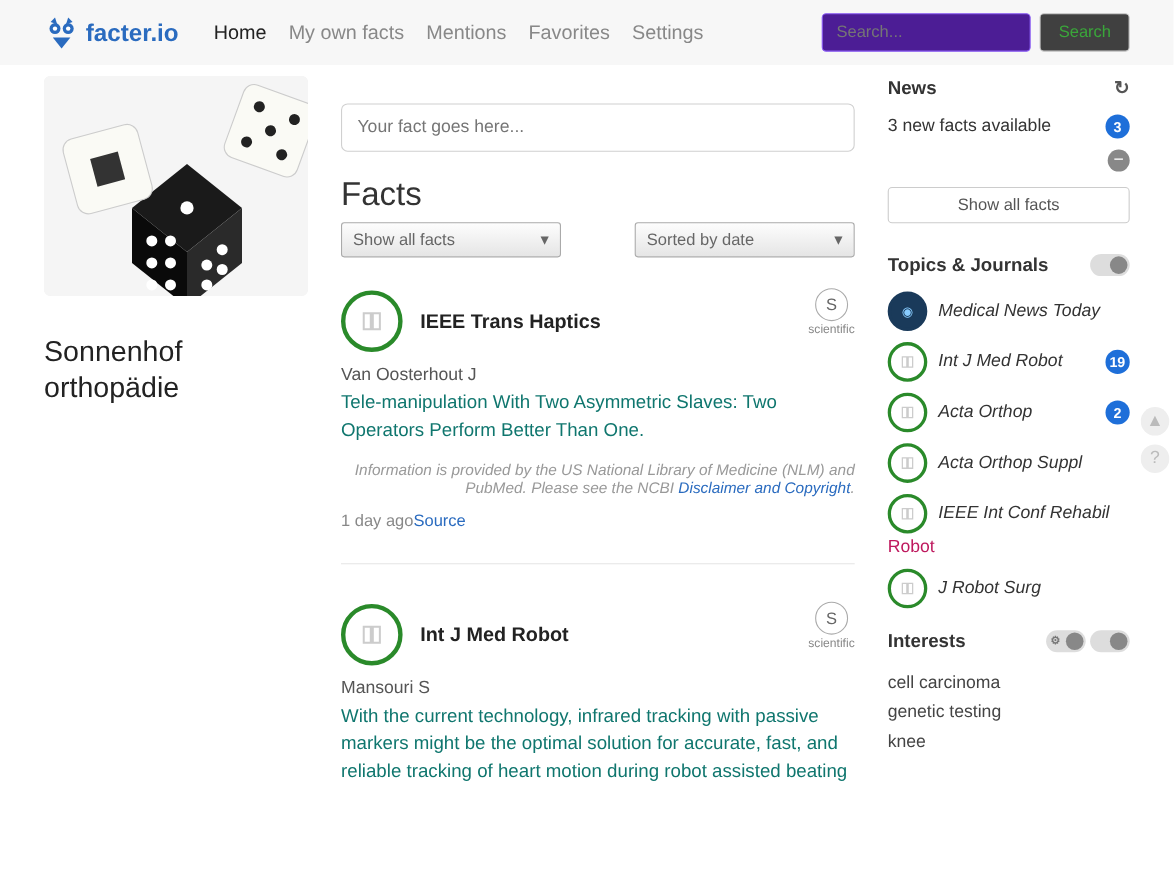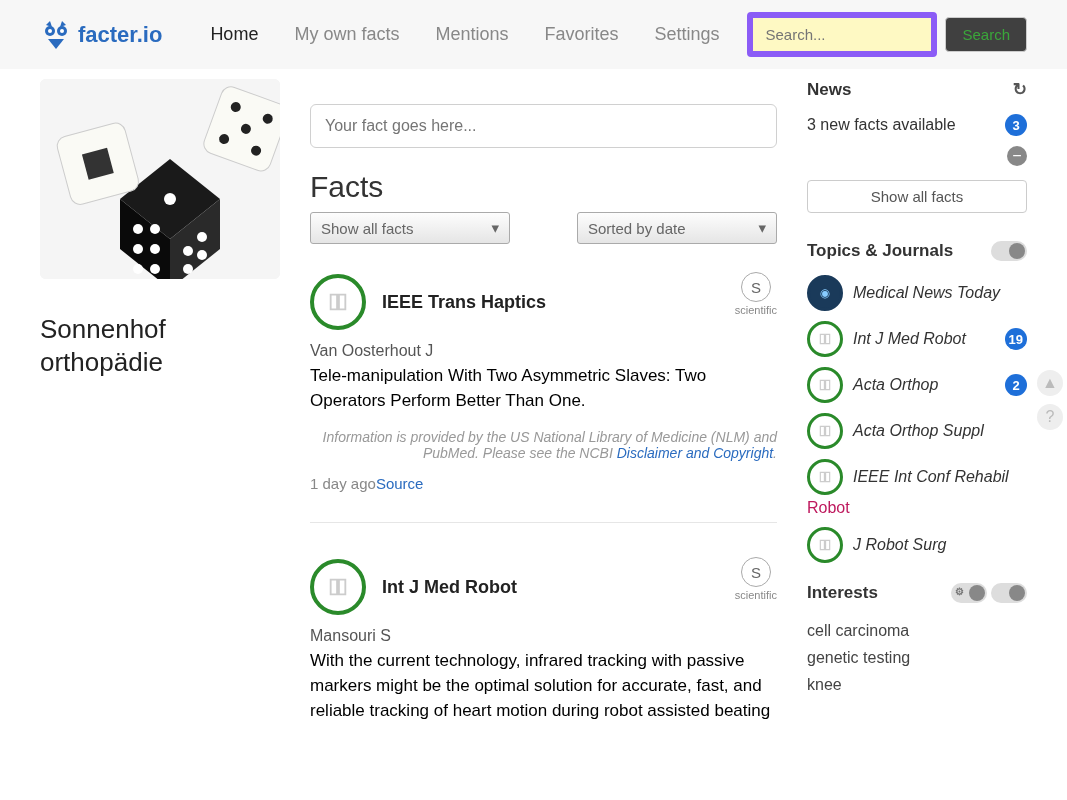--- a/index.html
+++ b/index.html
@@ -2,24 +2,24 @@
 <html><head>
 <meta charset="utf-8">
 <style>
 * { box-sizing: border-box; margin: 0; padding: 0; }
 body { font-family: -apple-system, BlinkMacSystemFont, 'Segoe UI', Helvetica, Arial, sans-serif; background: #ffffff; color: #333; width: 1067px; }
 .header { display: flex; align-items: center; padding: 12px 40px; background: #f7f7f7; gap: 12px; }
 .logo-wrap { display: flex; align-items: center; gap: 6px; margin-right: 20px; }
 .logo-owl { color: #2a6bbf; font-size: 28px; }
 .logo-text { color: #2a6bbf; font-weight: 700; font-size: 22px; }
 .nav { display: flex; gap: 20px; flex: 1; }
-.nav a { text-decoration: none; color: #888; font-size: 18px; cursor: pointer; margin-left: 16px; }
+.nav a { text-decoration: none; color: #888; font-size: 18px; cursor: pointer; }
 .nav a.active { color: #222; font-weight: 500; }
 .search-wrap { display: flex; gap: 8px; align-items: center; }
-.search-input { border: 6px solid #8b5cf6; border-radius: 4px; padding: 8px 12px; width: 190px; font-size: 15px; color: #888; background: #fef9c3; }
+.search-input { border: 1px solid #8b5cf6; border-radius: 4px; padding: 8px 12px; width: 190px; font-size: 15px; color: #888; background: #4c1d95; }
 .search-btn { border: 1px solid #ccc; border-radius: 4px; padding: 8px 16px; background: #404040; color: #3aa63a; font-size: 15px; cursor: pointer; }
 .layout { display: flex; gap: 30px; padding: 10px 40px 30px 40px; align-items: flex-start; }
 .left { width: 240px; flex-shrink: 0; }
 .profile-img { width: 240px; height: 200px; border-radius: 6px; background: #f0f0f0; display: flex; align-items: center; justify-content: center; overflow: hidden; }
 .profile-name { margin-top: 34px; font-size: 26px; color: #222; line-height: 1.25; }
 .main { flex: 1; min-width: 0; margin-top: 25px; }
 .fact-input { width: 100%; border: 1px solid #d0d0d0; border-radius: 6px; padding: 12px 14px; font-size: 16px; color: #888; margin-bottom: 22px; }
 .facts-heading { font-size: 30px; font-weight: 400; margin-bottom: 8px; }
 .filter-row { display: flex; align-items: baseline; justify-content: space-between; margin-bottom: 18px; }
 .topic-label { color: #555; font-size: 17px; }
@@ -27,21 +27,21 @@
 .dropdown-row { display: flex; justify-content: space-between; gap: 12px; margin-bottom: 30px; }
 .dropdown { width: 200px; border: 1px solid #aaa; border-radius: 3px; padding: 6px 10px; font-size: 15px; color: #666; background: linear-gradient(#fdfdfd, #e5e5e5); display: flex; justify-content: space-between; align-items: center; cursor: pointer; }
 .fact-item { padding-bottom: 30px; margin-bottom: 36px; border-bottom: 1px solid #e6e6e6; }
 .fact-head { display: flex; align-items: center; gap: 16px; margin-bottom: 12px; position: relative; }
 .circle-icon { width: 56px; height: 56px; border: 4px solid #2a8a2a; border-radius: 50%; display: flex; align-items: center; justify-content: center; color: #bbb; flex-shrink: 0; }
 .journal-name { font-size: 18px; font-weight: 700; color: #222; }
 .sci-badge { position: absolute; right: 0; top: -2px; text-align: center; }
 .sci-circle { width: 30px; height: 30px; border-radius: 50%; border: 1px solid #aaa; display: flex; align-items: center; justify-content: center; font-size: 15px; color: #666; margin: 0 auto; }
 .sci-label { font-size: 11px; color: #888; margin-top: 2px; }
 .author { color: #555; font-size: 16px; margin-bottom: 4px; }
-.fact-title { color: #000000; font-size: 17px; line-height: 1.45; margin-bottom: 16px; }
+.fact-title { color: #0f766e; font-size: 17px; line-height: 1.45; margin-bottom: 16px; }
 .disclaimer { color: #999; font-style: italic; font-size: 14px; text-align: right; margin-bottom: 14px; }
 .disclaimer a { color: #2a6bbf; }
 .fact-foot { display: flex; color: #888; font-size: 15px; }
 .source-link { color: #2a6bbf; cursor: pointer; }
 .right { width: 220px; flex-shrink: 0; }
 .side-head { display: flex; justify-content: space-between; align-items: center; font-weight: 700; font-size: 17px; margin-bottom: 14px; }
 .news-row { display: flex; justify-content: space-between; align-items: center; font-size: 16px; margin-bottom: 10px; }
 .badge { background: #1e6fd9; color: #fff; border-radius: 50%; min-width: 22px; height: 22px; font-size: 13px; display: inline-flex; align-items: center; justify-content: center; font-weight: 700; padding: 0 4px; }
 .minus-btn { width: 20px; height: 20px; border-radius: 50%; background: #888; color: #fff; display: flex; align-items: center; justify-content: center; margin-left: auto; cursor: pointer; font-size: 16px; margin-bottom: 14px;}
 .show-all-btn { width: 100%; border: 1px solid #ccc; border-radius: 4px; padding: 7px 0; text-align: center; font-size: 15px; color: #555; background: #fff; cursor: pointer; margin-bottom: 28px; }

